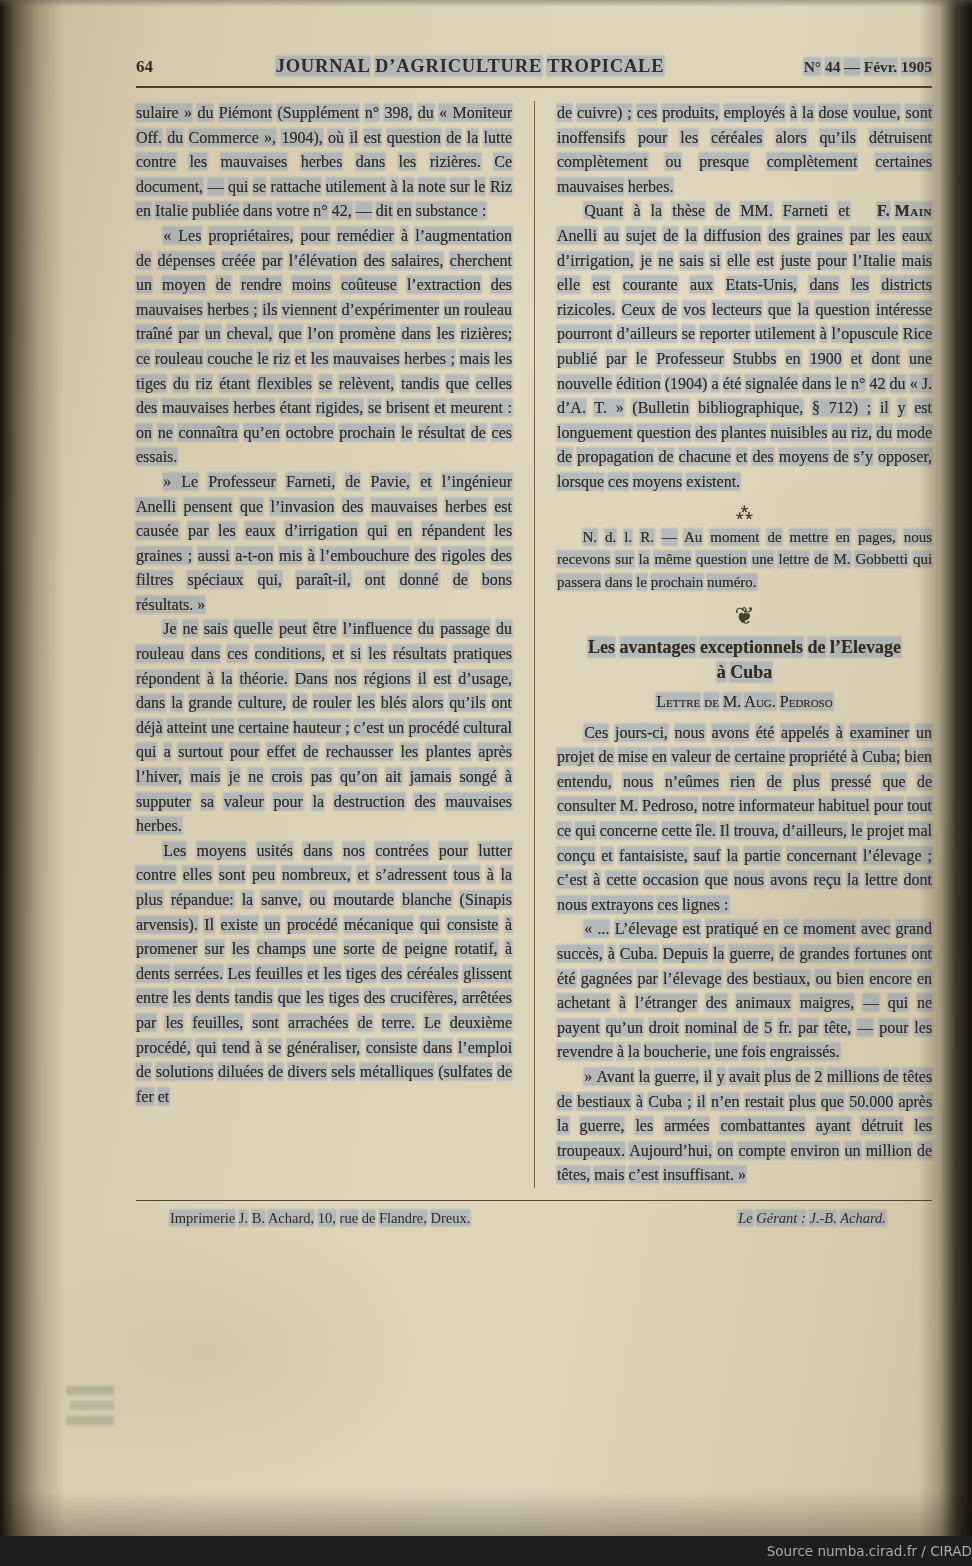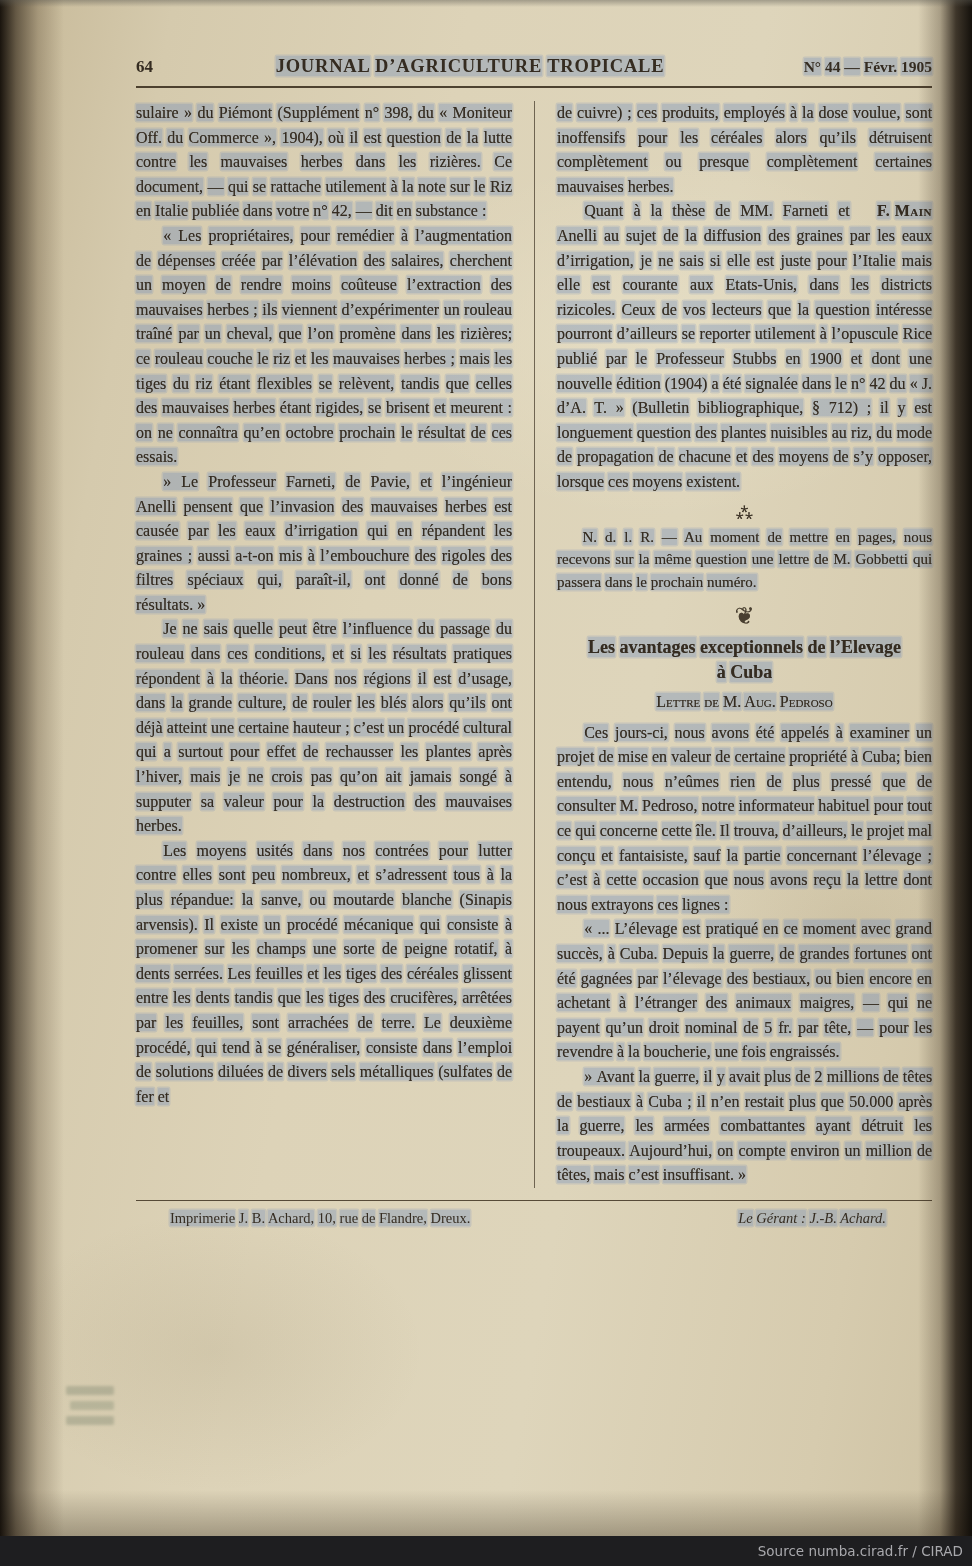--- a/index.html
+++ b/index.html
@@ -102,21 +102,21 @@
       position: absolute;
       left: 0; right: 0; bottom: 0;
       height: 30px;
       background: var(--bar-bg, #1e1e20);
       color: var(--bar-text, #a9a9ad);
       font-family: "DejaVu Sans", sans-serif;
       font-size: 13.5px;
       display: flex;
       align-items: center;
       justify-content: flex-end;
-      padding-right: 9px;
+      padding-right: 0;
     }
   </style>
 </head>
 <body>
 
 <div class="page">
   <div class="paper"></div>
 
   <div class="content">
 

